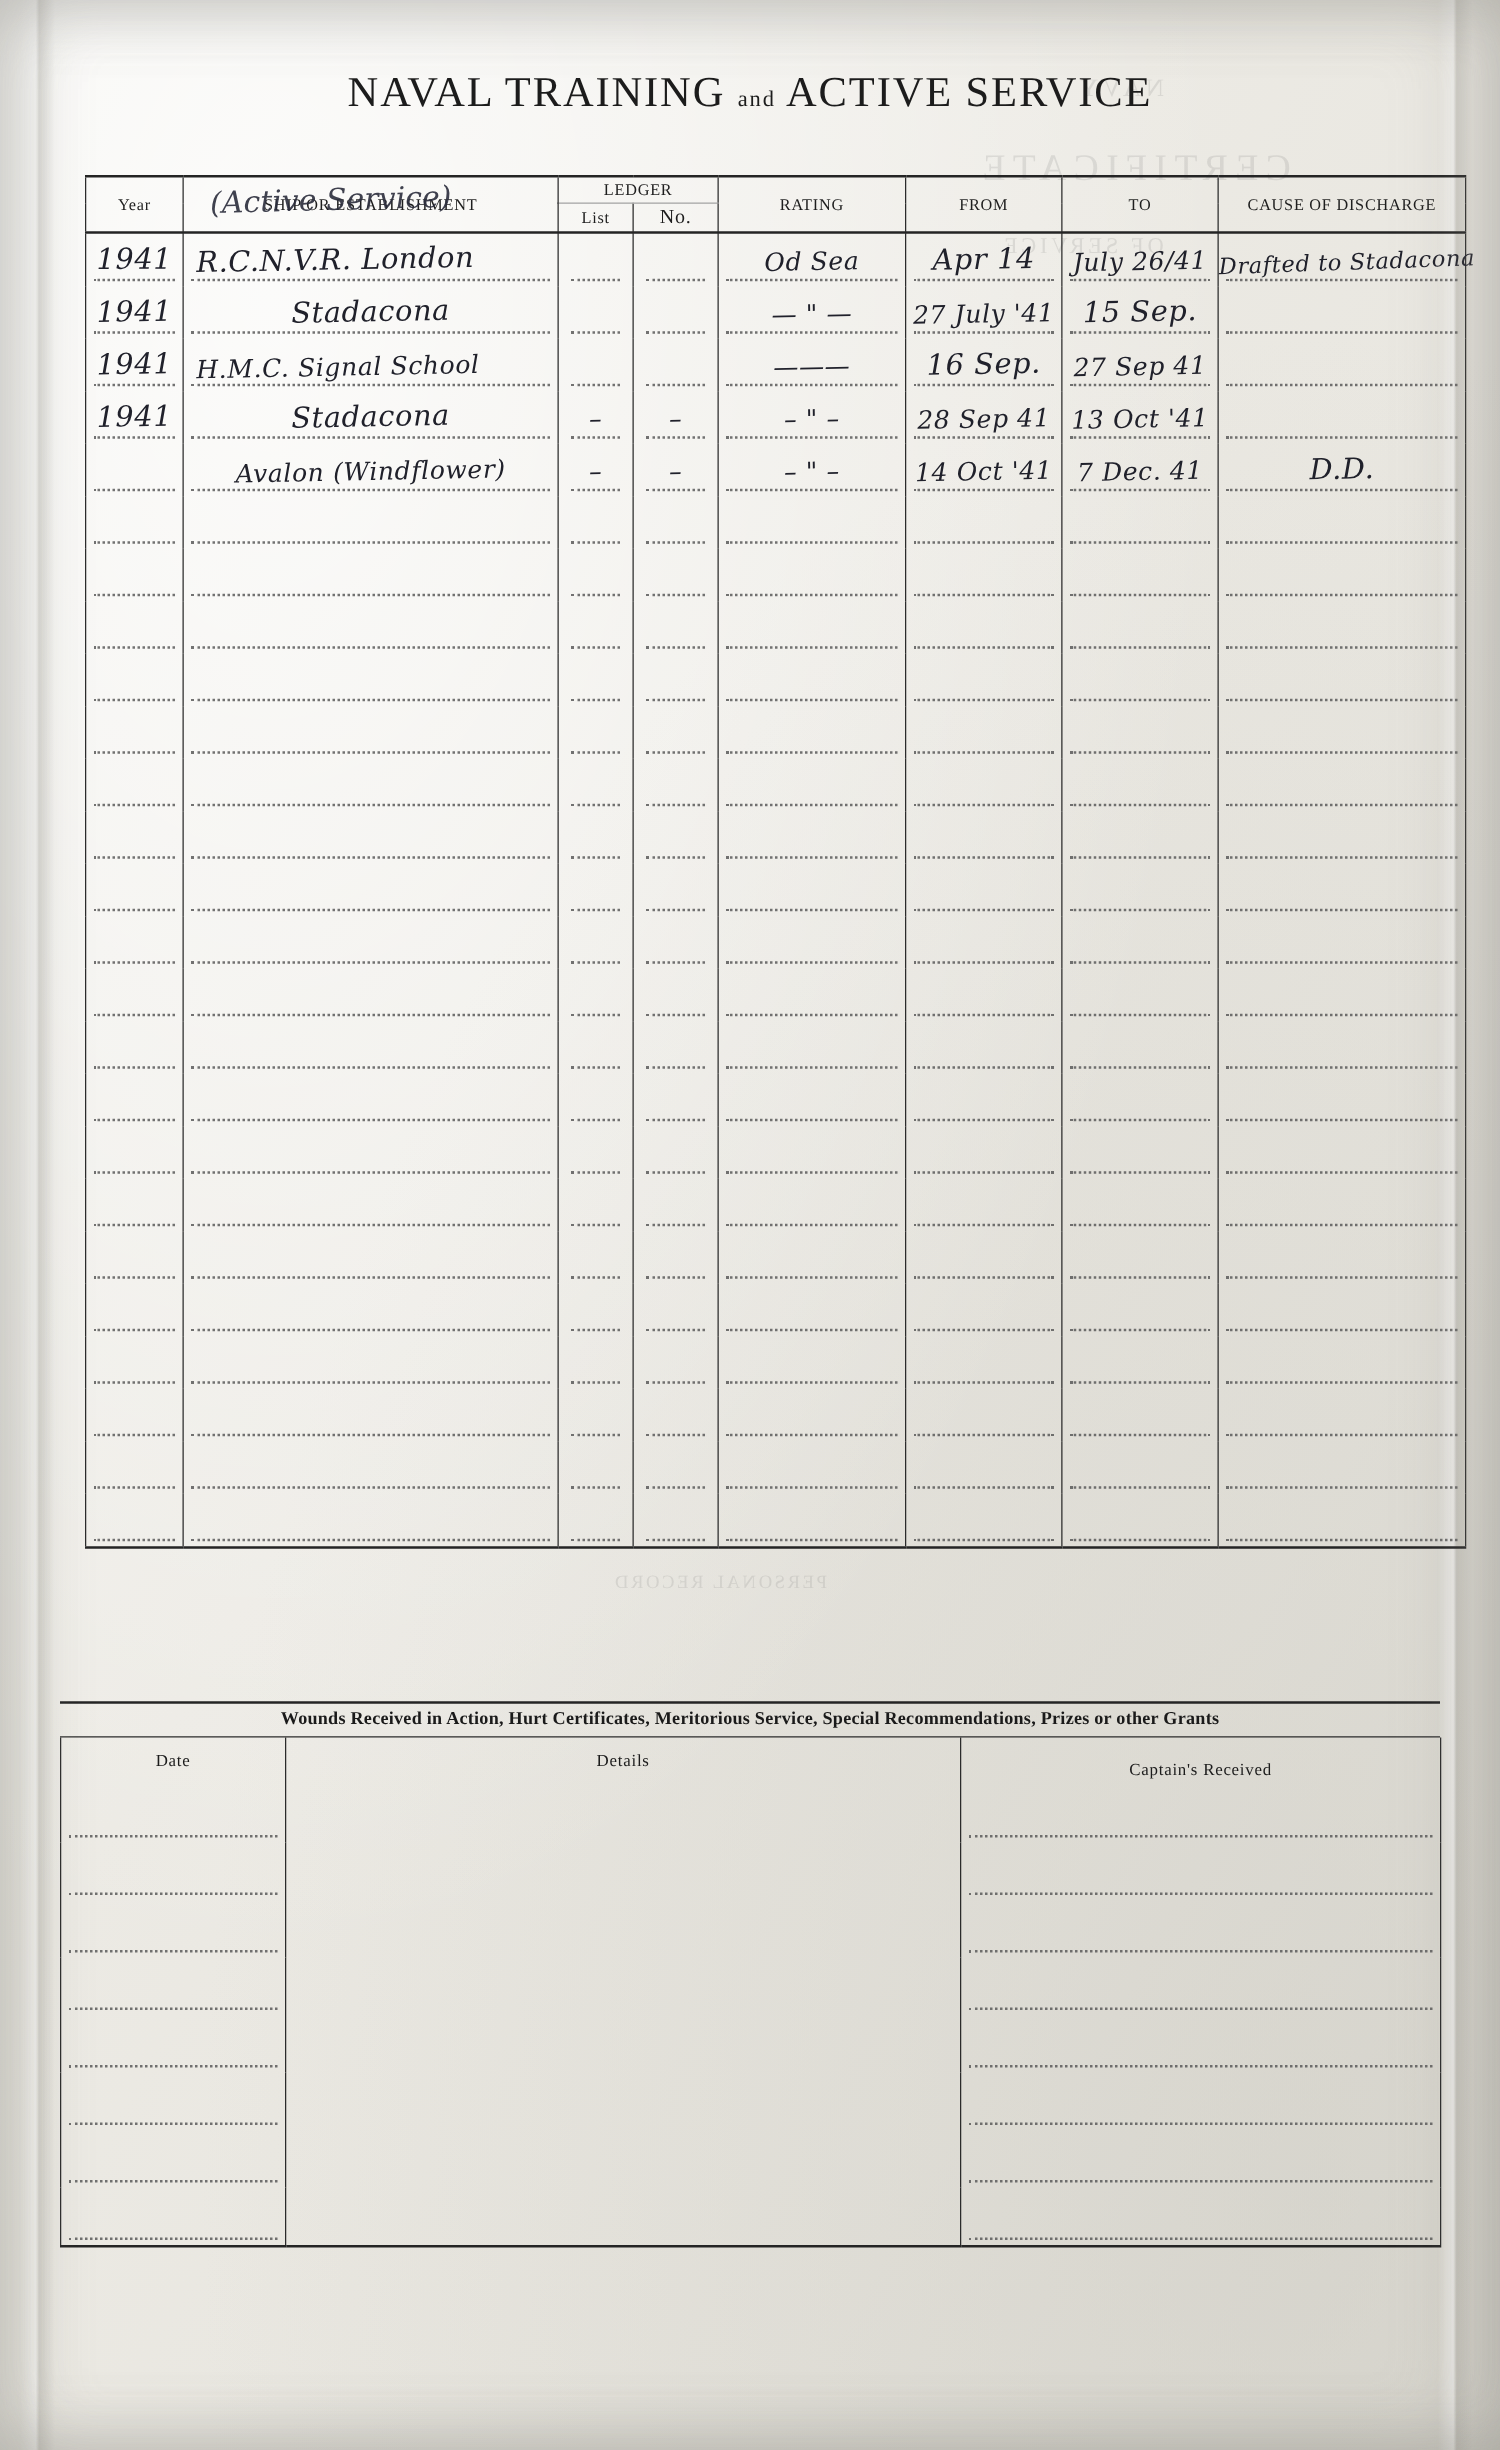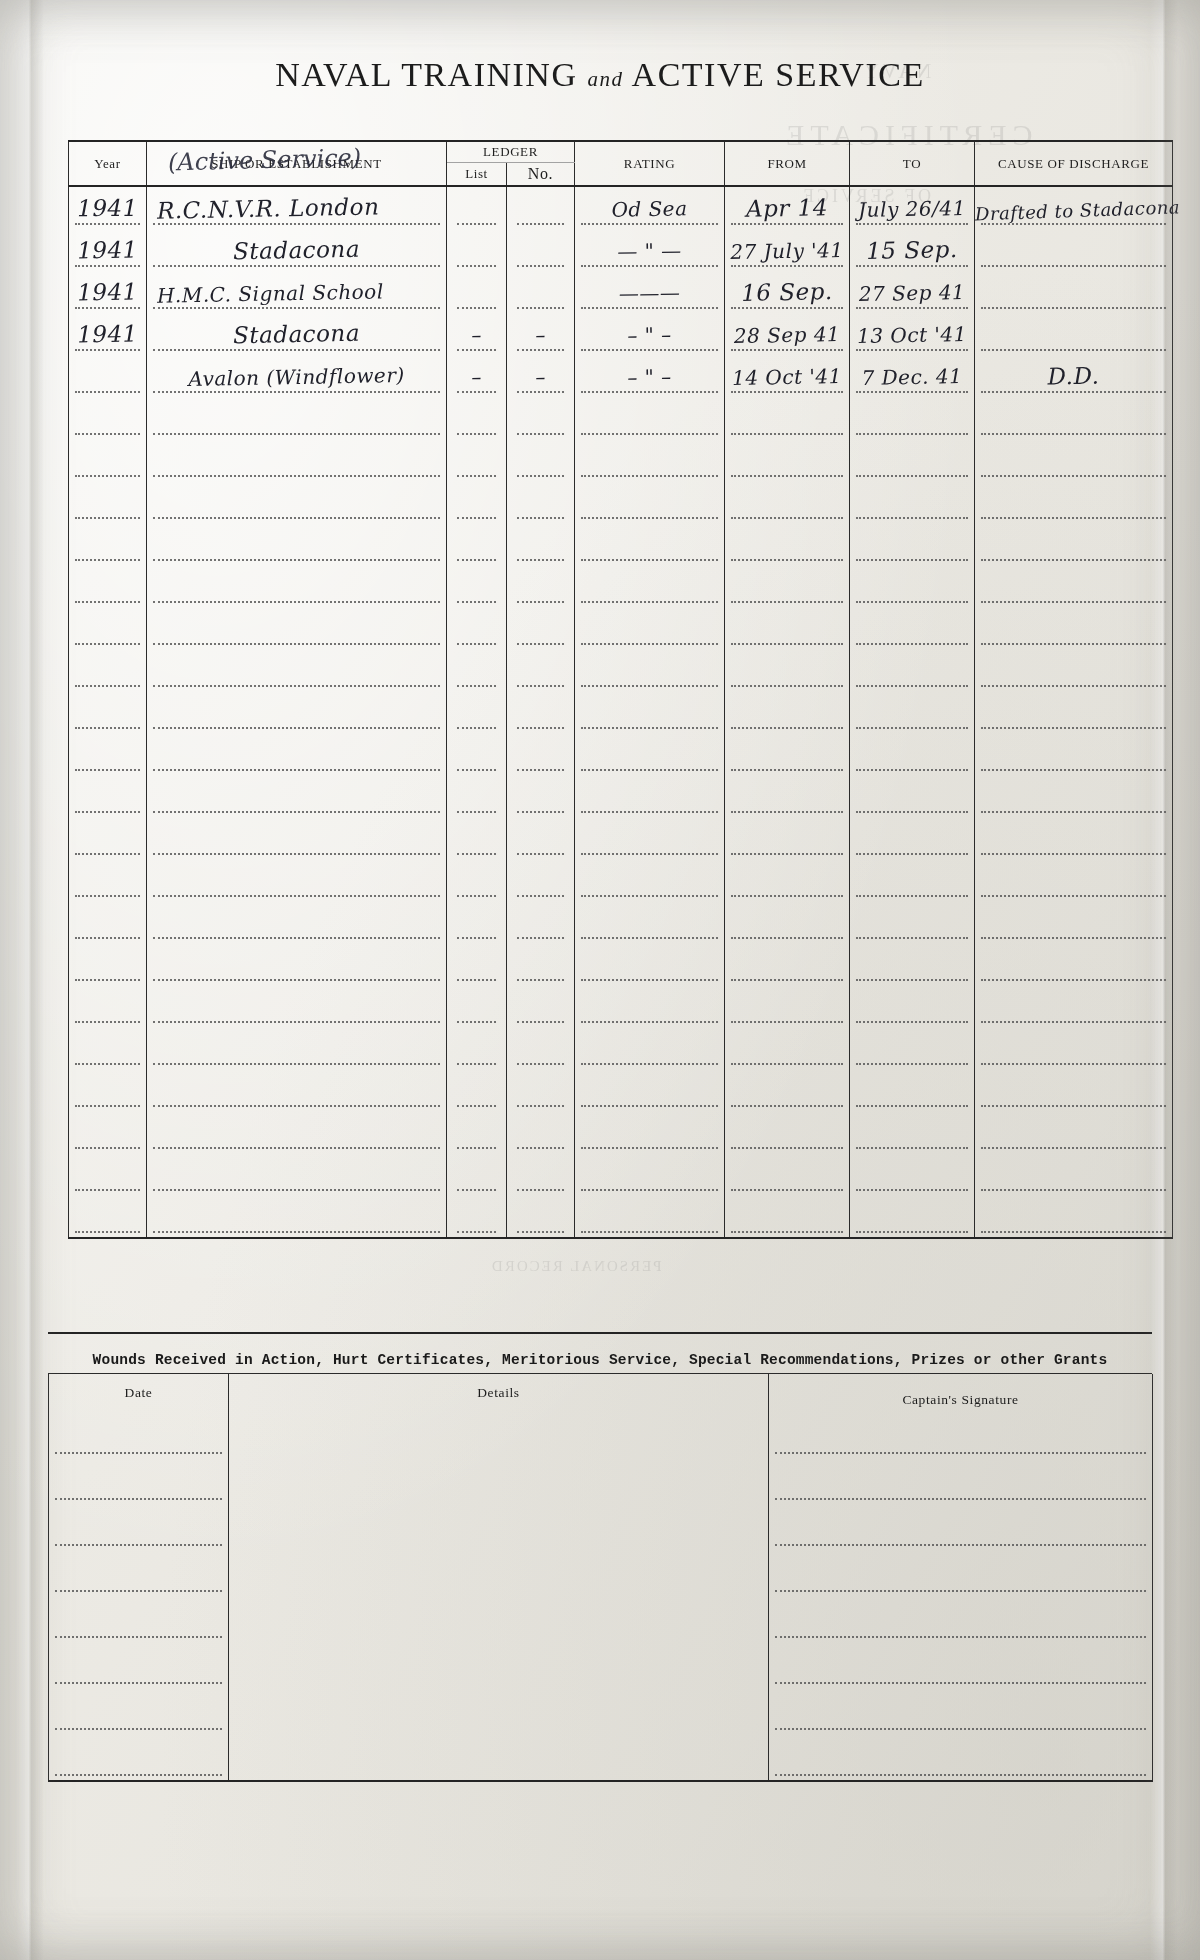--- a/index.html
+++ b/index.html
@@ -60,22 +60,21 @@
     left: 0;
     right: 0;
     text-align: center;
     font-size: 34px;
     letter-spacing: 1.5px;
     color: #1c1c1c;
     font-family: "Liberation Serif", serif;
     white-space: nowrap;
   }
   .title .small {
-    font-size: 21px;
-    font-style: italic;
+    font-size: 18px;
   }
 
   
   .main-table-wrap {
     position: absolute;
     left: 48px;
     top: 140px;
     width: 1104px;
     padding-left: 20px;
   }
@@ -152,24 +151,25 @@
     left: 48px;
     top: 1332px;
     width: 1104px;
   }
   .wounds-title {
     text-align: center;
     font-size: 14.5px;
     font-weight: bold;
     letter-spacing: 0.2px;
     color: #1a1a1a;
-    padding: 18px 0 5px;
+    padding: 4px 0 5px;
     border-top: 2.5px solid #242424;
     border-bottom: 1px solid #2b2b2b;
-    font-family: Liberation Mono, monospace;
+    font-family: Liberation Serif, serif;
+    margin-top: 29px;
   }
   table.wounds {
     border-collapse: collapse;
     width: 100%;
     table-layout: fixed;
     padding-left: 16px;
   }
   table.wounds th, table.wounds td {
     border-left: 1px solid #2b2b2b;
     border-right: 1px solid #2b2b2b;
@@ -934,21 +934,21 @@
     <table class="wounds">
       <colgroup>
         <col style="width:180px">
         <col style="width:540px">
         <col style="width:384px">
       </colgroup>
       <thead>
         <tr>
           <th>Date</th>
           <th>Details</th>
-          <th class="sig">Captain's Signature</th>
+          <th class="sig">Captain's Received</th>
         </tr>
       </thead>
       <tbody>
         <tr>
             <td>
               <div class="dots"></div>
             </td>
             <td></td>
             <td>
               <div class="dots"></div>

